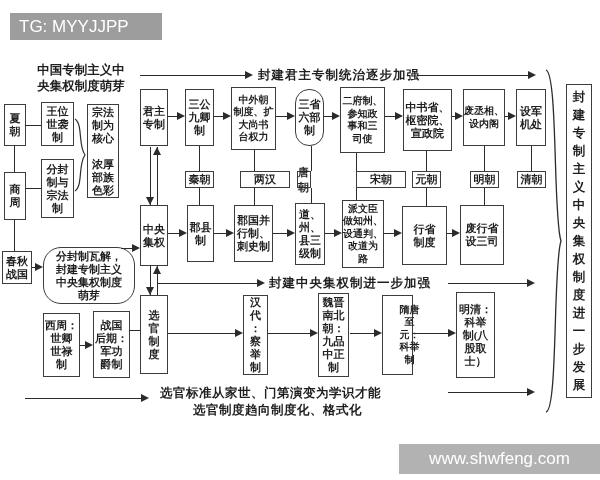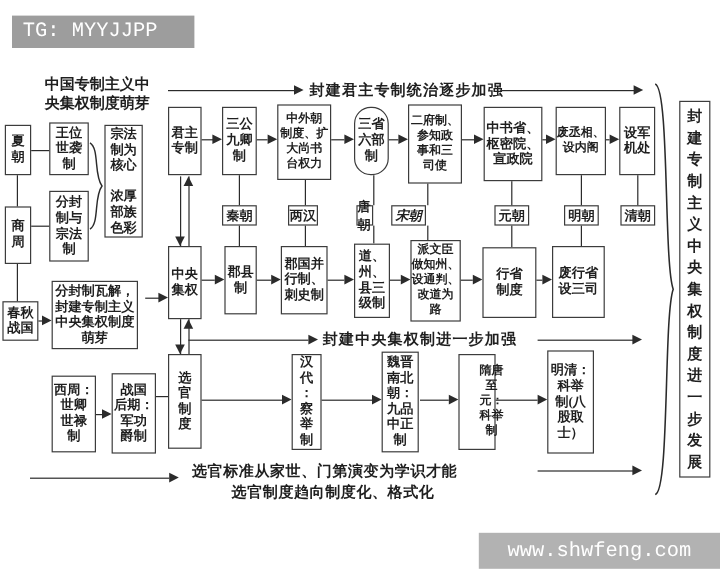--- a/index.html
+++ b/index.html
@@ -14,21 +14,21 @@
   .lh{position:absolute;height:1px;background:#2b2b2b;}
   .lv{position:absolute;width:1px;background:#2b2b2b;}
   .ar{position:absolute;width:0;height:0;border-left:8px solid #2b2b2b;
       border-top:4px solid transparent;border-bottom:4px solid transparent;}
   .au{position:absolute;width:0;height:0;border-bottom:8px solid #2b2b2b;
       border-left:4px solid transparent;border-right:4px solid transparent;}
   .ad{position:absolute;width:0;height:0;border-top:8px solid #2b2b2b;
       border-left:4px solid transparent;border-right:4px solid transparent;}
   .lbl{position:absolute;font-weight:bold;font-size:12.5px;white-space:pre-line;letter-spacing:1px;}
   .wm{position:absolute;color:#fff;display:flex;align-items:center;
-      font-family:Liberation Mono, monospace;}
+      font-family:Liberation Sans, sans-serif;}
   svg{position:absolute;overflow:visible;}
 </style>
 </head>
 <body>
 
 <div id="stage">
 
   <div class="wm" style="left:10px;top:13px;width:143px;height:27px;background:#9d9d9d;font-size:17px;padding-left:9px;">TG: MYYJJPP</div>
   <div class="wm" style="left:399px;top:444px;width:201px;height:30px;background:#b2b2b2;font-size:17px;justify-content:center;">www.shwfeng.com</div>
 
@@ -54,21 +54,21 @@
 制与
 宗法
 制</div>
   <div class="box" style="left:87px;top:104px;width:32px;height:94px;">宗法
 制为
 核心
 
 浓厚
 部族
 色彩</div>
-  <div class="box" style="left:43px;top:234px;width:72px;height:57px;">分封制瓦解，
+  <div class="box" style="left:43px;top:247px;width:92px;height:57px;border-radius:18px;">分封制瓦解，
 封建专制主义
 中央集权制度
 萌芽</div>
 
   <i class="lh" style="left:26px;top:125px;width:15px;"></i>
   <i class="lh" style="left:26px;top:188px;width:15px;"></i>
   <i class="lv" style="left:14px;top:146px;height:26px;"></i>
   <i class="lv" style="left:14px;top:220px;height:31px;"></i>
   <i class="lh" style="left:32px;top:267px;width:4px;"></i>
   <i class="ar" style="left:35px;top:263px;"></i>
@@ -128,23 +128,23 @@
   <i class="lh" style="left:324px;top:116px;width:8px;"></i>
     <i class="ar" style="left:332px;top:112px;"></i>
   <i class="lh" style="left:385px;top:116px;width:10px;"></i>
     <i class="ar" style="left:395px;top:112px;"></i>
   <i class="lh" style="left:452px;top:116px;width:3px;"></i>
     <i class="ar" style="left:455px;top:112px;"></i>
   <i class="lh" style="left:505px;top:116px;width:3px;"></i>
     <i class="ar" style="left:508px;top:112px;"></i>
 
   <div class="dyn" style="left:185px;top:171px;width:29px;height:17px;">秦朝</div>
-  <div class="dyn" style="left:240px;top:171px;width:25px;height:17px;">两汉</div>
+  <div class="dyn" style="left:240px;top:171px;width:50px;height:17px;">两汉</div>
   <div class="dyn" style="left:297px;top:171px;width:14px;height:17px;">唐朝</div>
-  <div class="dyn" style="left:326px;top:171px;width:29px;height:17px;font-style:italic;">宋朝</div>
+  <div class="dyn" style="left:356px;top:171px;width:50px;height:17px;">宋朝</div>
   <div class="dyn" style="left:412px;top:171px;width:29px;height:17px;">元朝</div>
   <div class="dyn" style="left:470px;top:171px;width:29px;height:17px;">明朝</div>
   <div class="dyn" style="left:517px;top:171px;width:29px;height:17px;">清朝</div>
 
   <i class="lv" style="left:199px;top:146px;height:25px;"></i>
   <i class="lv" style="left:199px;top:188px;height:17px;"></i>
   <i class="lv" style="left:254px;top:150px;height:21px;"></i>
   <i class="lv" style="left:254px;top:188px;height:17px;"></i>
   <i class="lv" style="left:311px;top:146px;height:25px;"></i>
   <i class="lv" style="left:311px;top:188px;height:15px;"></i>

